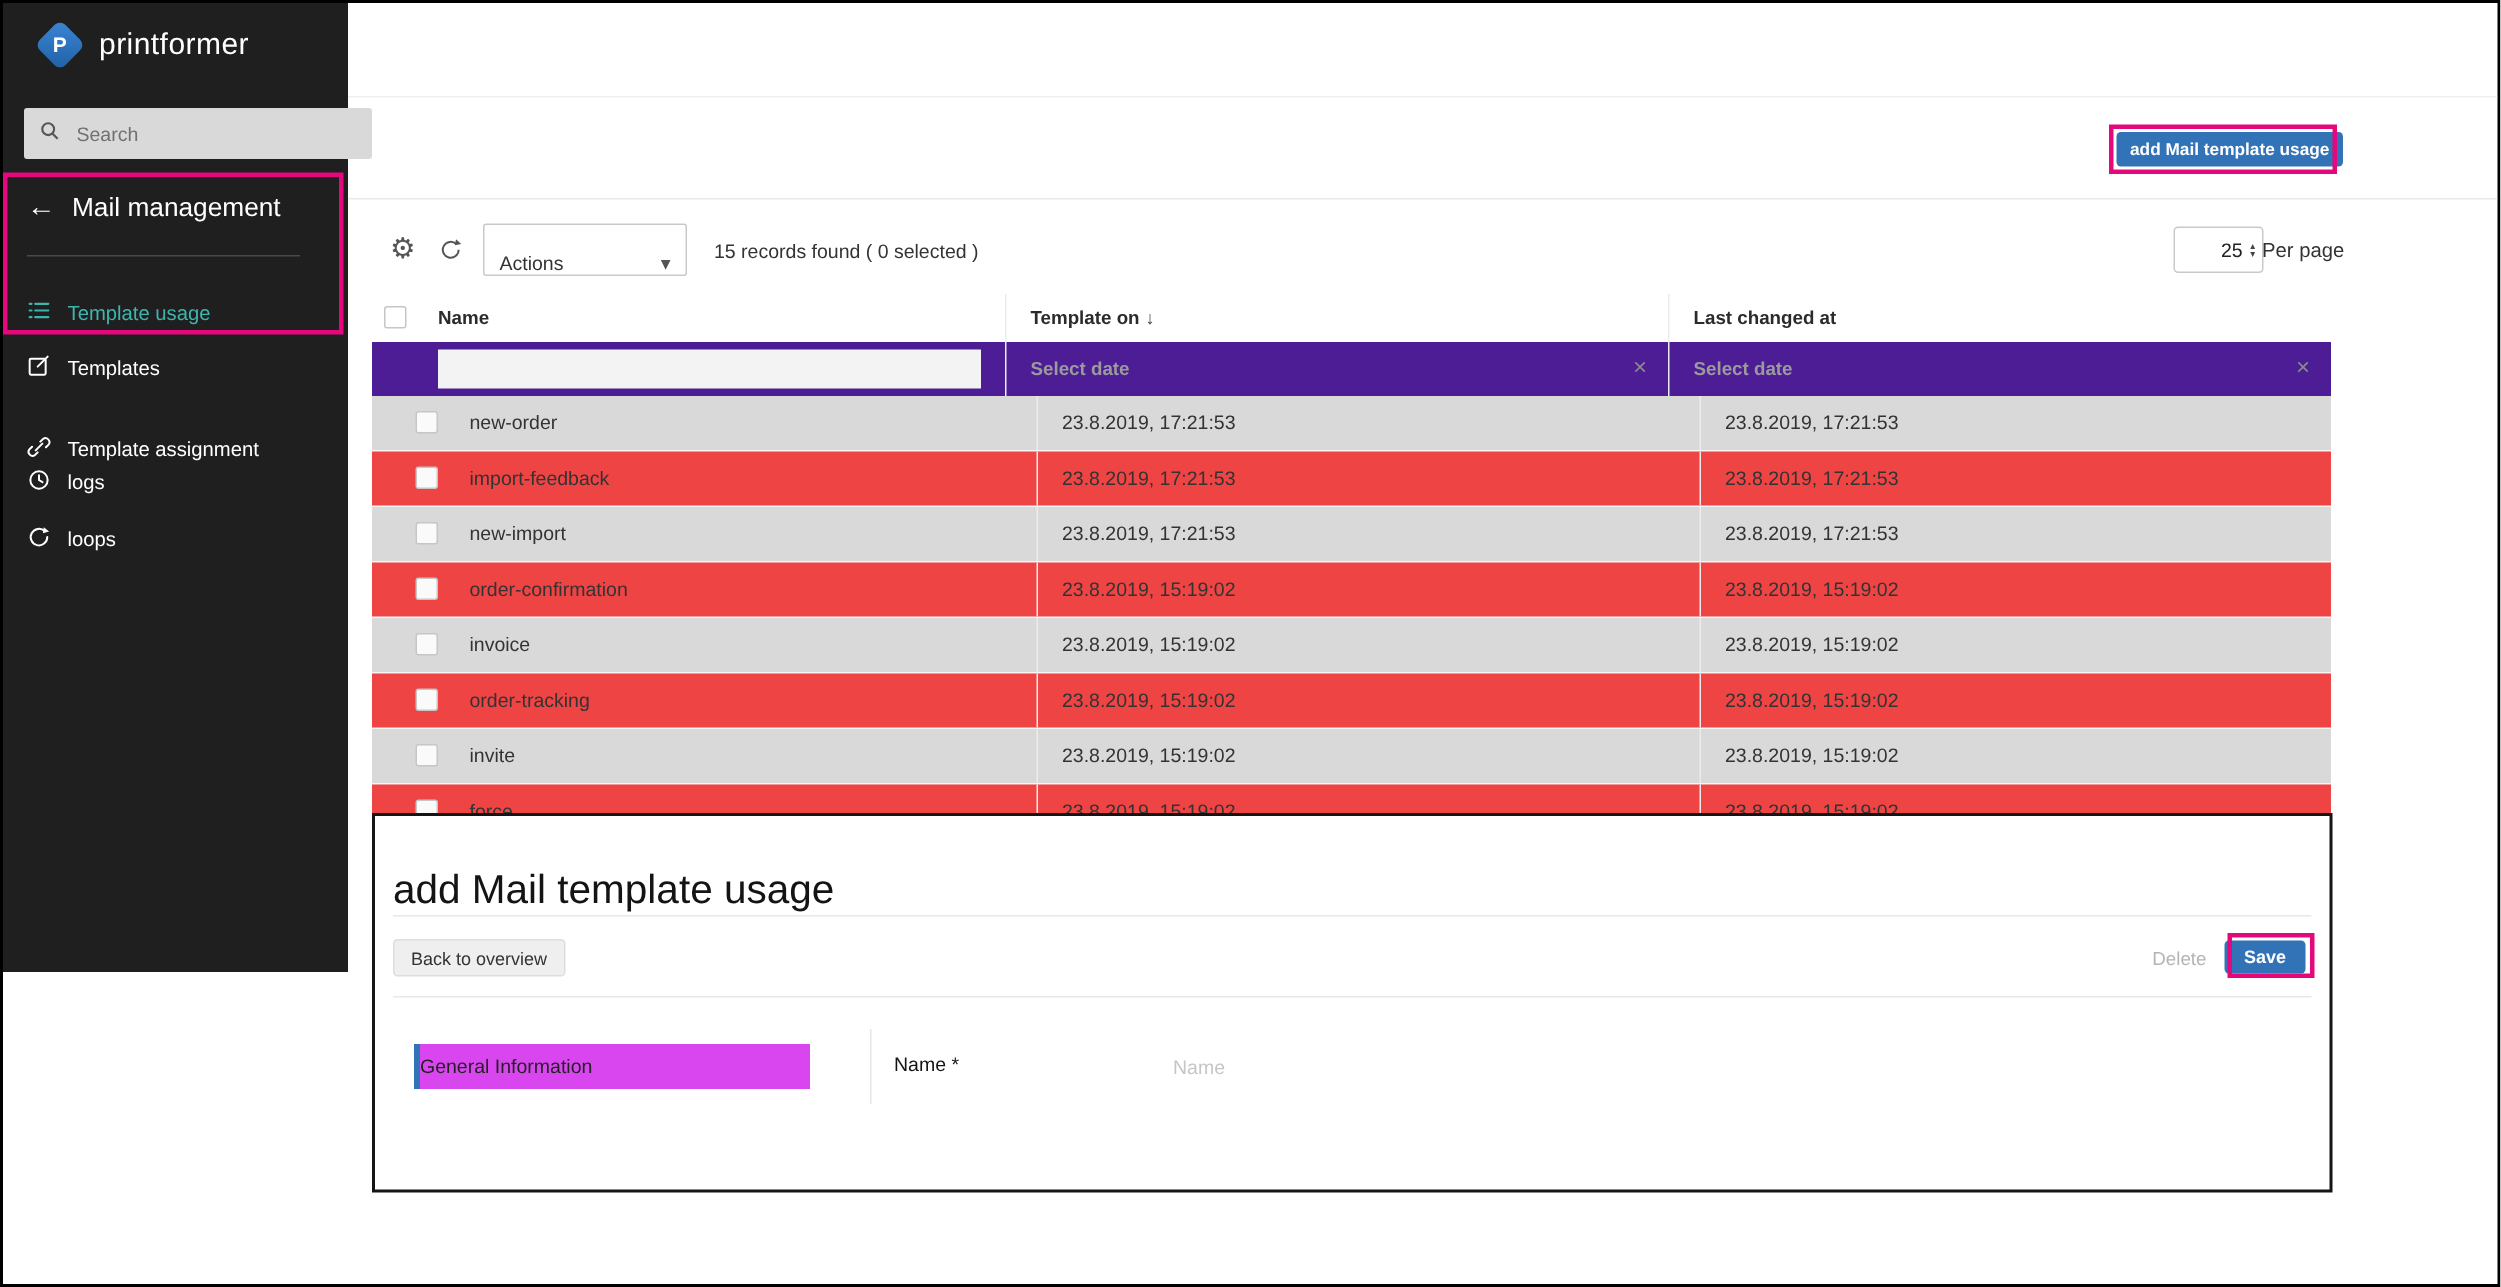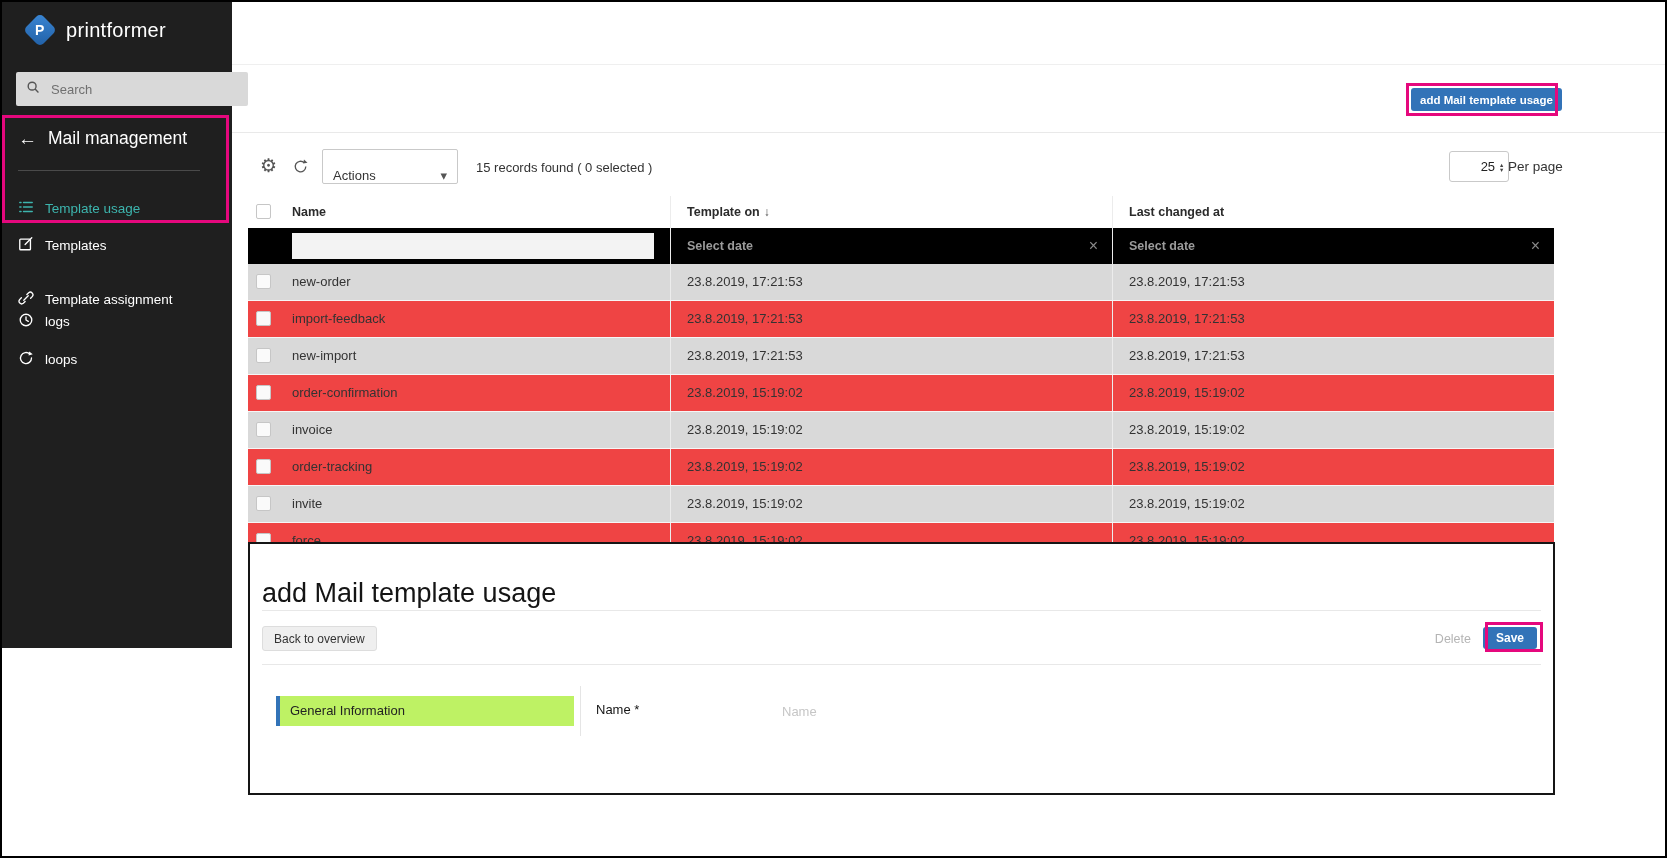--- a/index.html
+++ b/index.html
@@ -69,28 +69,28 @@
   
   .table { position:absolute; left:246px; top:194px; width:1306px; }
   .thead, .tfilter, .trow { display:flex; }
   .c0 { width:34px; flex:0 0 auto; }
   .c1 { width:388px; flex:0 0 auto; padding-left:10px; }
   .c2 { width:442px; flex:0 0 auto; padding-left:16px; border-left:1px solid #ececec; }
   .c3 { width:442px; flex:0 0 auto; padding-left:16px; border-left:1px solid #ececec; }
   .thead { height:32px; background:#fff; }
   .thead .hc { font-size:12.5px; font-weight:700; color:#2b2b2b; line-height:32px; }
   .sort-arrow { font-weight:400; color:#4a4a4a; margin-left:4px; font-size:12px; }
-  .tfilter { height:36px; background:#000000; }
+  .tfilter { height:36px; background:#4c1d95; }
   .name-filter { margin:5px 0 0 0; width:362px; height:26px; background:#f3f3f3; border:none;
                  outline:none; font-family:inherit; font-size:13px; padding:0 8px; }
   .date-filter { display:flex; align-items:center; justify-content:space-between;
                  height:36px; padding-right:14px; cursor:pointer; }
   .date-ph { font-size:12.5px; color:#9b9b9b; font-weight:600; }
   .clear-x { font-size:16px; color:#8a8a8a; cursor:pointer; line-height:1; }
-  .trow { height:37px; border-bottom:1px solid #f6f6f6; font-size:13px; color:#333; }
+  .trow { height:37px; border-bottom:1px solid #f6f6f6; font-size:13px; color:#333;padding-left:21px; }
   .trow.odd { background:#d9d9d9; }
   .trow.even { background:#ef4444; }
   .trow .cell { line-height:36px; overflow:hidden; white-space:nowrap; }
   .cb { display:inline-block; width:15px; height:15px; background:#fafafa;
         border:1px solid #c6c6c6; border-radius:2px; margin:10px 0 0 8px; cursor:pointer; }
   .thead .cb { margin-top:8px; background:#fff; }
 
   
   .modal { position:absolute; left:246px; top:540px; width:1307px; height:253px;
            background:#fff; border:2px solid #151515; z-index:40; }
@@ -99,22 +99,22 @@
   .m-hr1 { position:absolute; left:12px; right:12px; top:66px; border-top:1px solid #e8e8e8; }
   .m-hr2 { position:absolute; left:12px; right:12px; top:120px; border-top:1px solid #e8e8e8; }
   .back-btn { position:absolute; left:12px; top:82px; height:25px; padding:0 11px;
               background:#efefef; border:1px solid #dddddd; border-radius:3px; font-size:12px;
               color:#333; cursor:pointer; font-family:inherit; }
   .delete-btn { position:absolute; right:76px; top:87px; font-size:12.5px; color:#b4b4b4;
                 background:none; border:none; cursor:default; font-family:inherit; }
   .save-btn { position:absolute; right:16px; top:83px; height:22px; padding:0 13px;
               background:#3273b8; color:#fff; border:none; border-radius:3px; font-size:12px;
               font-weight:600; cursor:pointer; font-family:inherit; }
-  .tab { position:absolute; left:26px; top:152px; width:298px; height:30px; background:#bef264;
-         border-left:4px solid #3273b8; line-height:30px; padding-left:10px; font-size:13px;
+  .tab { position:absolute; left:26px; top:152px; width:264px; height:30px; background:#d946ef;
+         border-left:4px solid #3273b8; line-height:30px; font-size:13px;
          color:#222; cursor:pointer; }
   .vsep { position:absolute; left:330px; top:142px; height:50px; border-left:1px solid #e5e5e5; }
   .name-label { position:absolute; left:346px; top:158px; font-size:13px; color:#141414; }
   .name-input { position:absolute; left:530px; top:152px; width:740px; height:30px; border:none;
                 outline:none; background:transparent; font-size:13px; color:#333;
                 font-family:inherit; }
   .name-input::placeholder { color:#c6c6c6; }
 </style>
 </head>
 <body>

